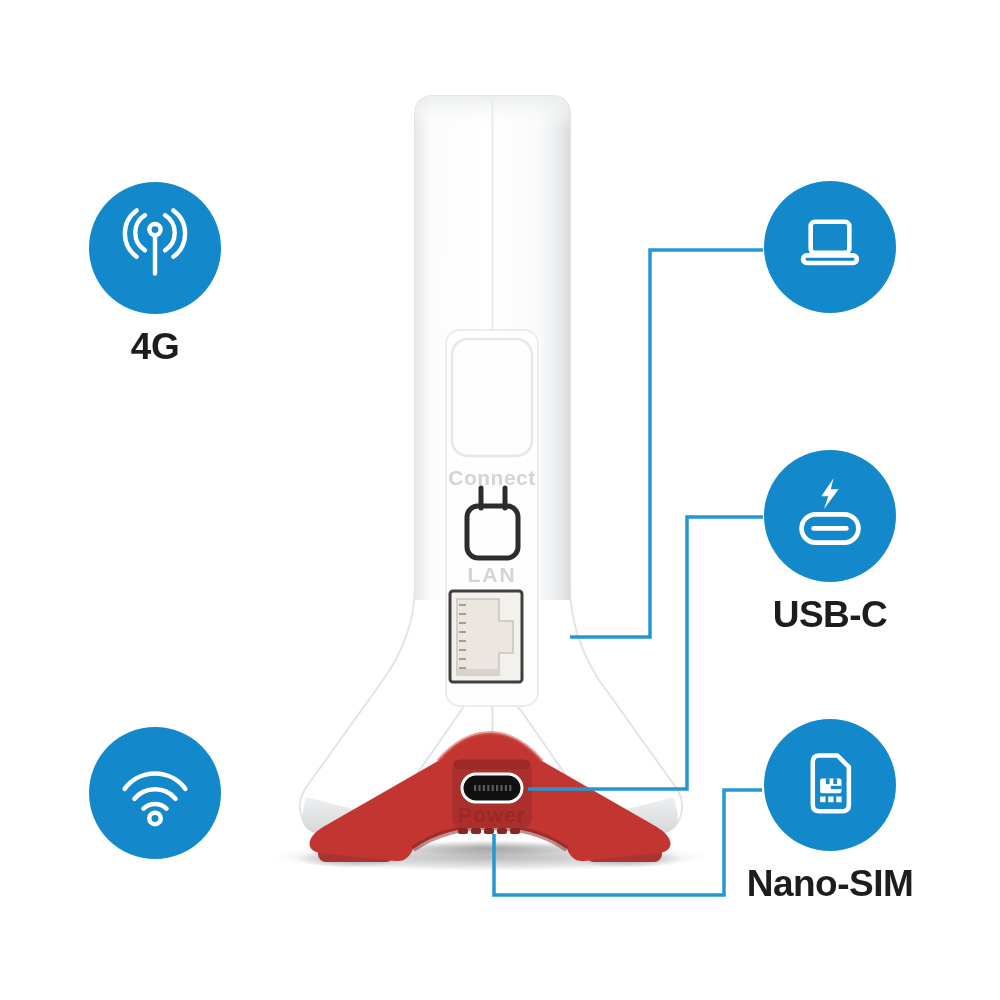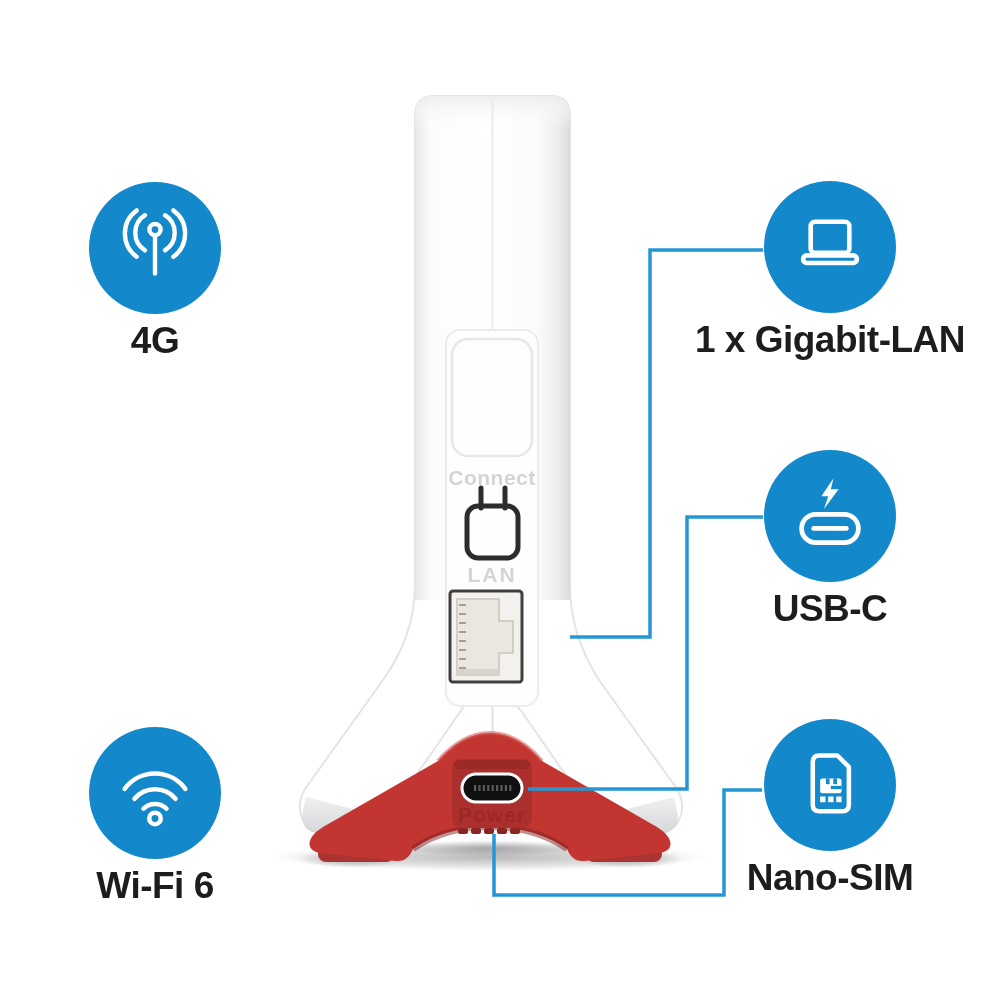--- a/index.html
+++ b/index.html
@@ -2,21 +2,21 @@
 <html><head>
 <meta charset="utf-8">
 <style>
   html,body{margin:0;padding:0;background:#ffffff;}
   .stage{position:relative;width:1000px;height:1000px;background:#ffffff;overflow:hidden;
          font-family:"Liberation Sans",sans-serif;}
   .scene{position:absolute;left:0;top:0;width:1000px;height:1000px;}
   .feature{position:absolute;width:300px;display:flex;flex-direction:column;align-items:center;}
   .circle{width:132px;height:132px;border-radius:50%;background:#1389cb;
           display:flex;align-items:center;justify-content:center;flex:0 0 auto;}
-  .feature .label{margin-top:8px;font-size:37px;font-weight:bold;color:#1d1d1b;
+  .feature .label{margin-top:14px;font-size:37px;font-weight:bold;color:#1d1d1b;
                   letter-spacing:-0.5px;white-space:nowrap;line-height:1;}
   
   .l1{left:5px;top:182px;} .l2{left:5px;top:454px;} .l3{left:5px;top:727px;}
   .r1{left:680px;top:181px;} .r2{left:680px;top:450px;} .r3{left:680px;top:719px;}
   .emboss{font-weight:bold;}
 </style>
 </head>
 <body>
 
 <div class="stage">
@@ -159,31 +159,29 @@
 
   <div class="feature l3">
     <div class="circle">
       <svg width="82" height="82" viewBox="0 0 100 100" fill="none" stroke="#ffffff" stroke-width="5.5" stroke-linecap="round">
         <path d="M13,45 A46,46 0 0 1 87,45"></path>
         <path d="M25,57 A33,33 0 0 1 75,57"></path>
         <path d="M36,69 A20,20 0 0 1 64,69"></path>
         <circle cx="50" cy="81" r="7"></circle>
       </svg>
     </div>
-    <div class="label">Wi-Fi 6</div>
   </div>
 
   <div class="feature r1">
     <div class="circle">
       <svg width="84" height="84" viewBox="0 0 100 100" fill="none" stroke="#ffffff" stroke-width="5.5" stroke-linejoin="round">
         <rect x="27" y="20" width="46" height="37" rx="5"></rect>
         <rect x="18" y="60" width="64" height="9" rx="4.5"></rect>
       </svg>
     </div>
-    <div class="label">1 x Gigabit-LAN</div>
   </div>
 
   <div class="feature r3">
     <div class="circle">
       <svg width="82" height="82" viewBox="0 0 100 100">
         <path d="M37,14 H59 L73,28 V74 Q73,82 65,82 H37 Q29,82 29,74 V22 Q29,14 37,14 Z" fill="none" stroke="#ffffff" stroke-width="5.5" stroke-linejoin="round"></path>
         <rect x="38" y="42" width="26" height="18" rx="2.5" fill="#ffffff"></rect>
         <rect x="45" y="42" width="4.5" height="7" fill="#1389cb"></rect>
         <rect x="54" y="42" width="4.5" height="7" fill="#1389cb"></rect>
         <rect x="51" y="51" width="13" height="4" fill="#1389cb"></rect>

